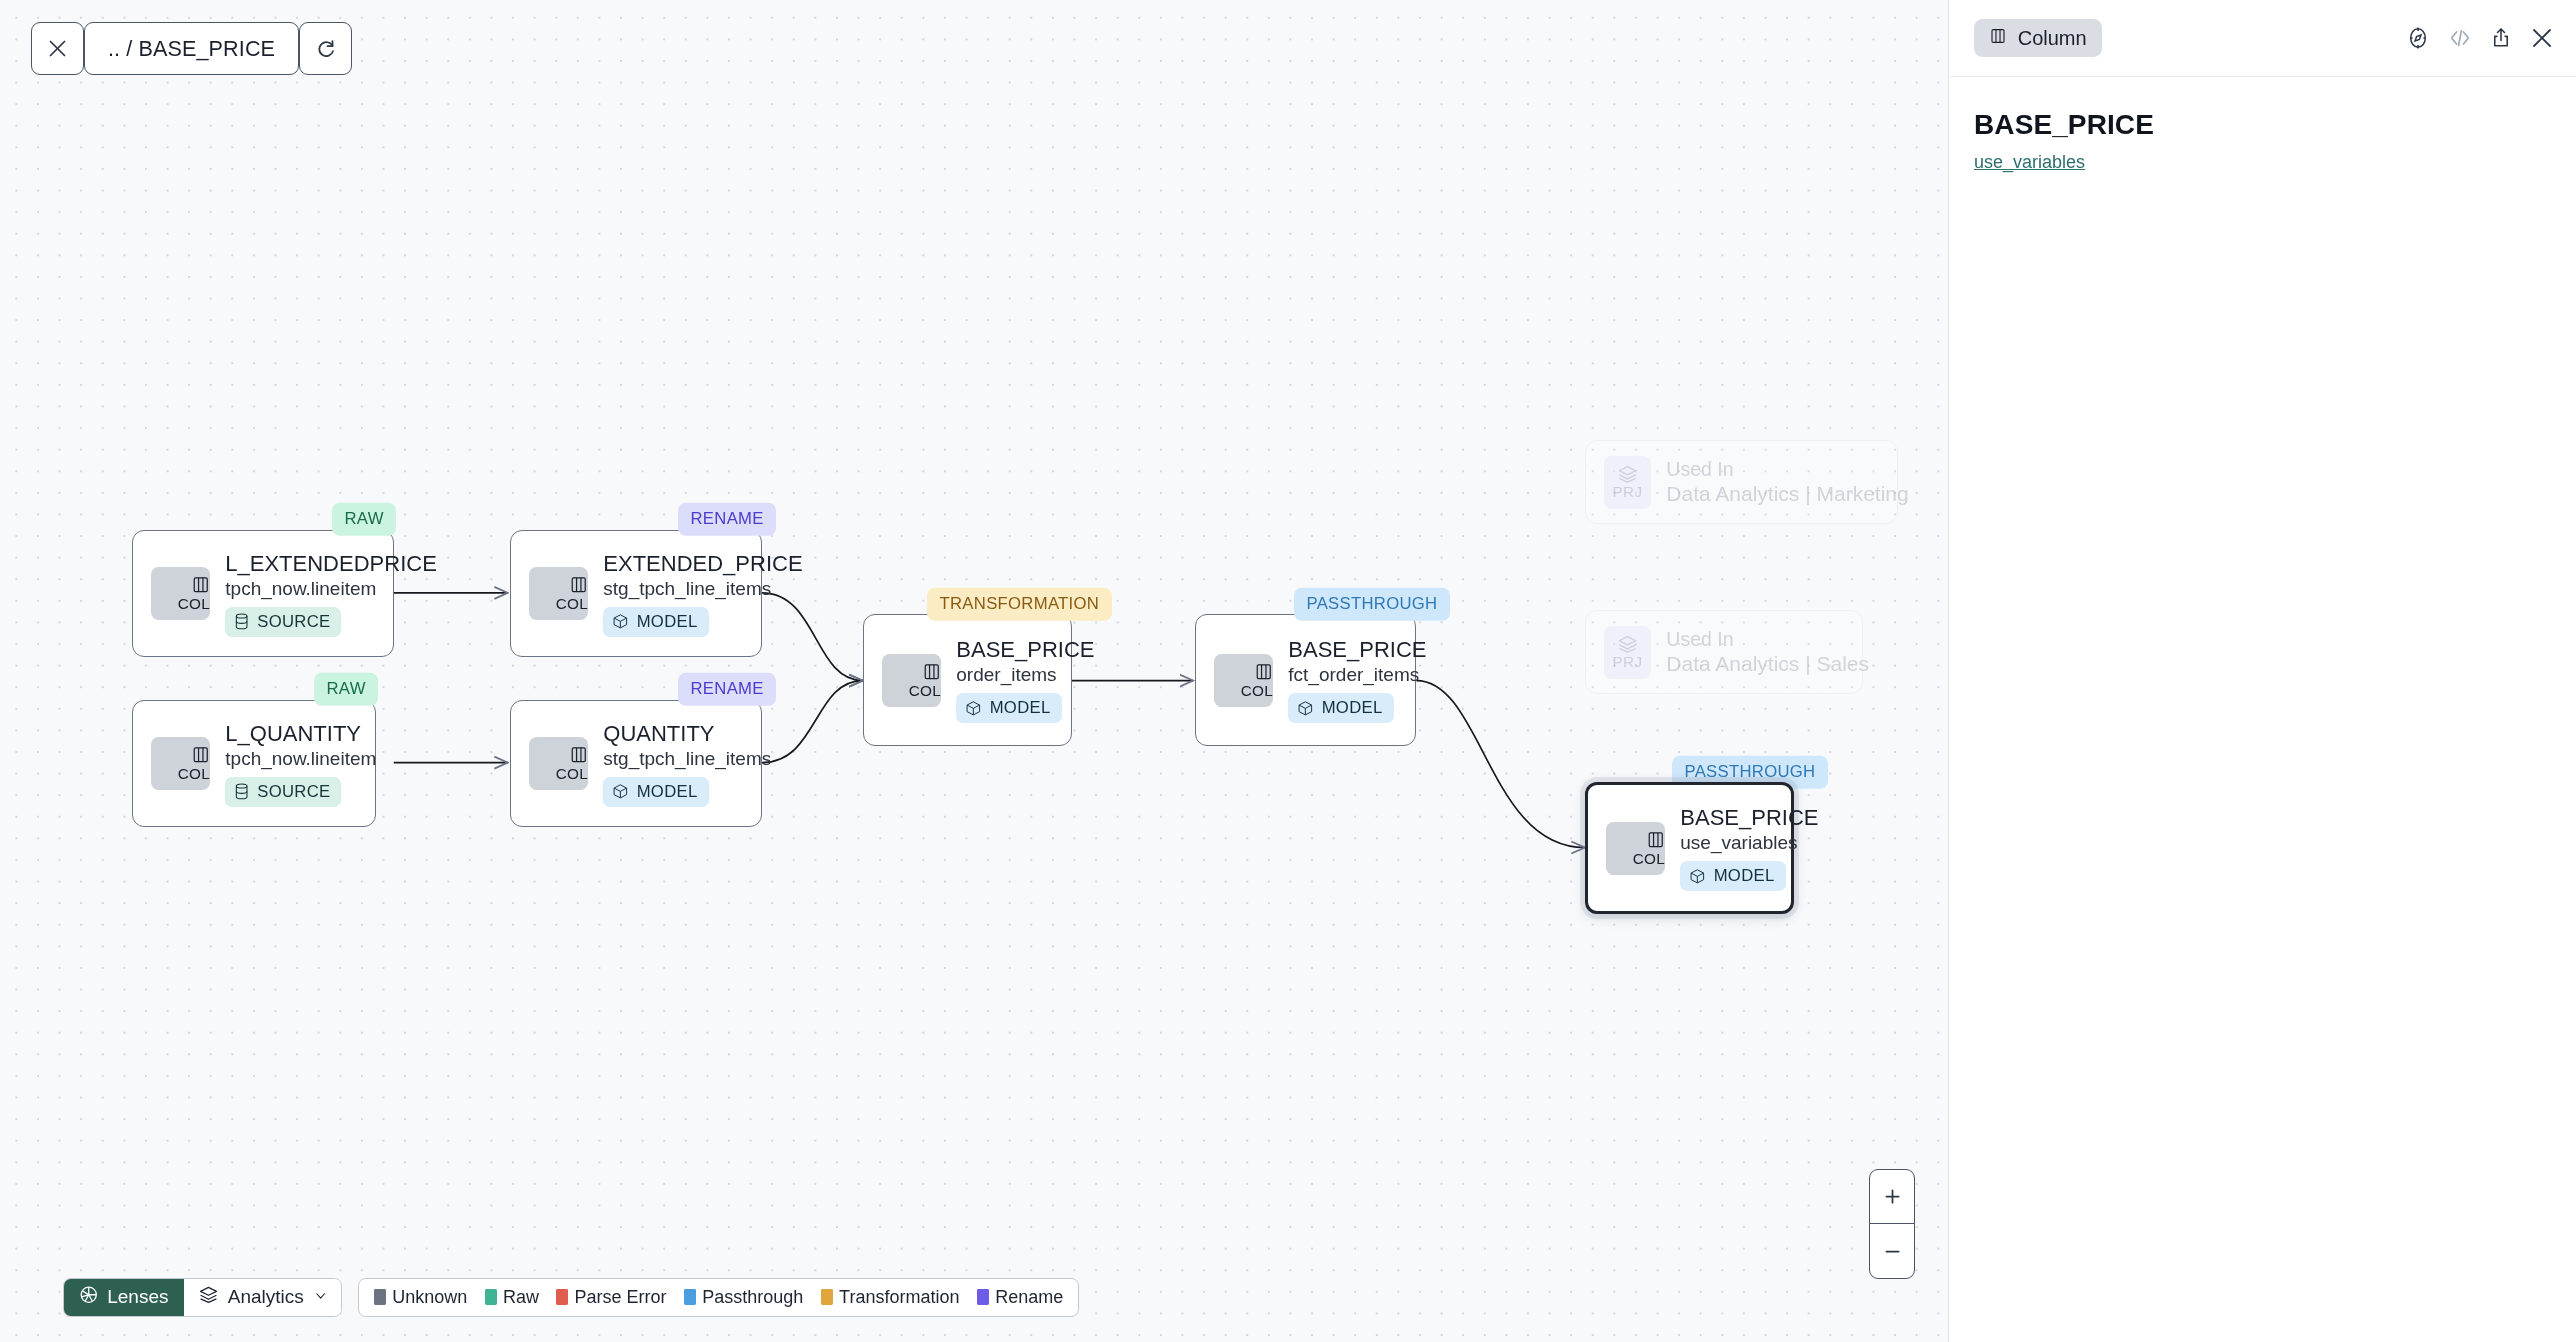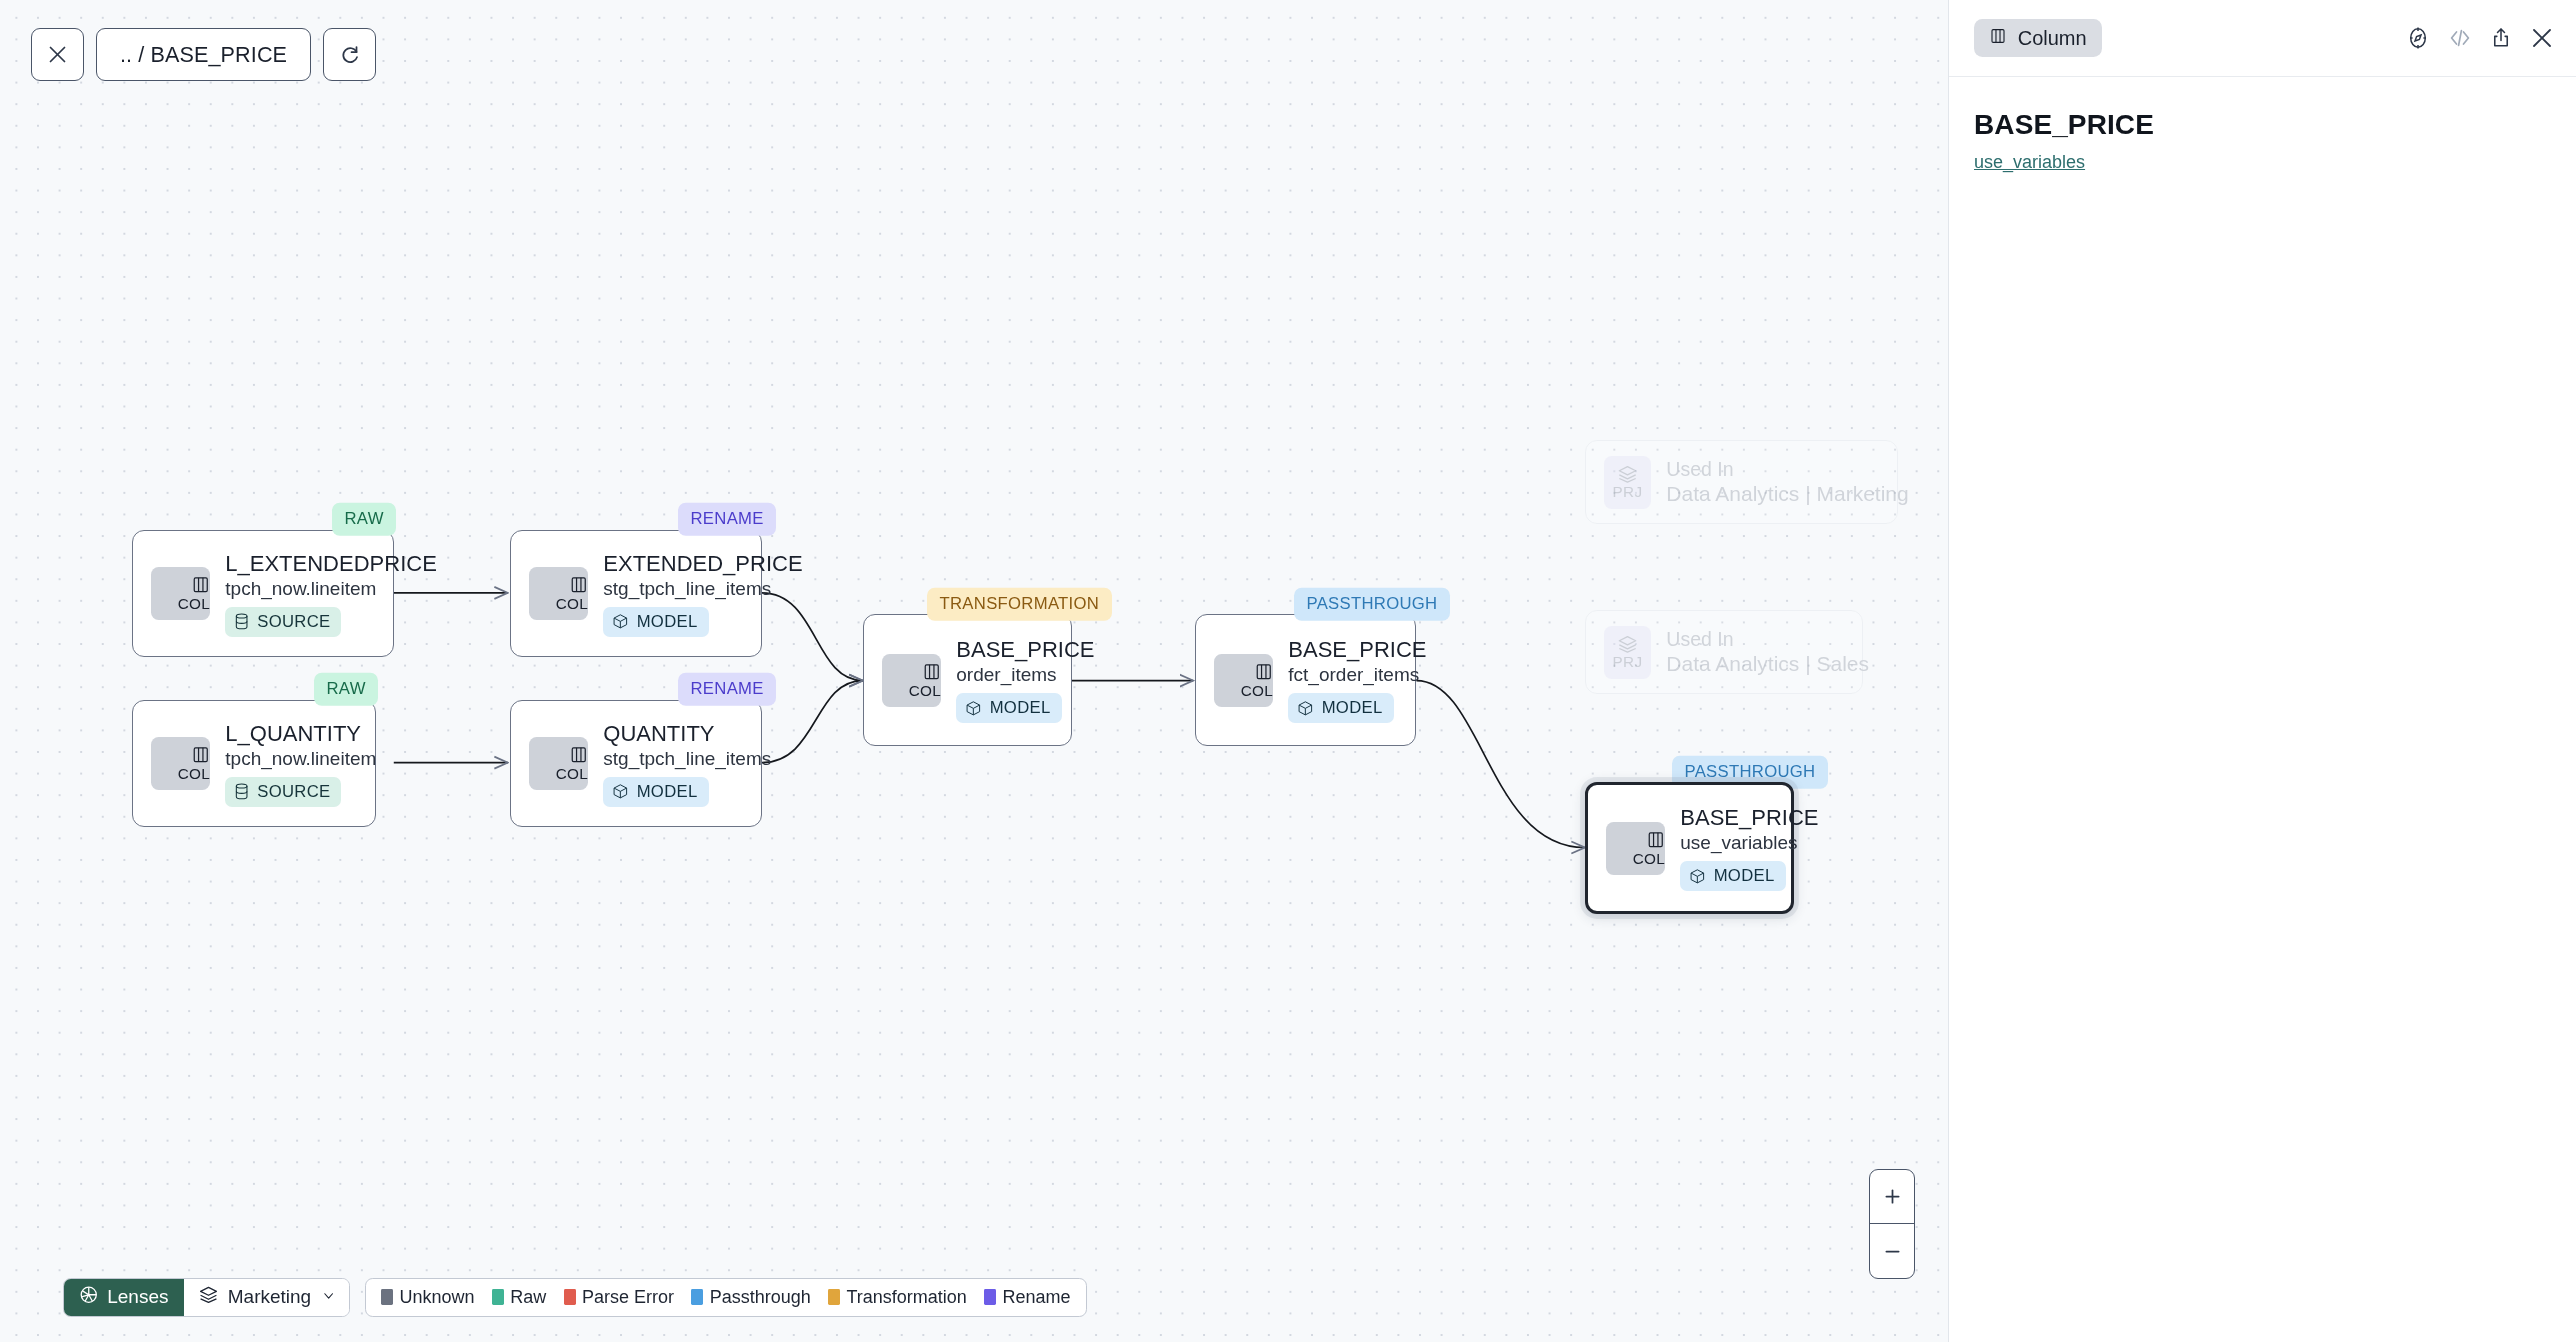--- a/index.html
+++ b/index.html
@@ -18,22 +18,22 @@
     width: 1948px; height: 1343px;
     background-color: #f7f9fb;
     background-image: radial-gradient(circle, #d3d8e0 1.1px, transparent 1.2px);
     background-size: 21.6px 21.6px;
     background-position: 5.6px 7px;
     overflow: hidden;
   }
 
   
   #top-toolbar {
-    position: absolute; left: 31px; top: 28px;
-    display: flex; align-items: center; gap: 12px;
+    position: absolute; left: 31px; top: 22px;
+    display: flex; align-items: center; gap: 0;
     z-index: 30;
   }
   .tb-btn {
     background: #fff;
     border: 1.1px solid #4a5568;
     border-radius: 9px;
     height: 53px;
     display: flex; align-items: center; justify-content: center;
     cursor: pointer;
   }
@@ -524,21 +524,21 @@
           <span>Lenses</span>
         </div>
         <div id="evolution-btn">
           <span>
             <svg width="19" height="19" viewBox="0 0 24 22" fill="none" stroke="#1e2532" stroke-width="1.6" stroke-linejoin="round">
               <polygon points="12,2 22,7 12,12 2,7"></polygon>
                 <polyline points="2,12 12,17 22,12"></polyline>
                 <polyline points="2,16.5 12,21 22,16.5"></polyline>
             </svg>
           </span>
-          <span>Marketing</span>
+          <span>Analytics</span>
           <span>
             <svg width="15.3" height="15.3" viewBox="0 0 24 24" fill="none" stroke="#1e2532" stroke-width="1.7" stroke-linecap="round" stroke-linejoin="round">
               <polyline points="6 9 12 16 18 9"></polyline>
             </svg>
           </span>
         </div>
       </div>
 
       <div id="legend">
         <div class="legend-item">

